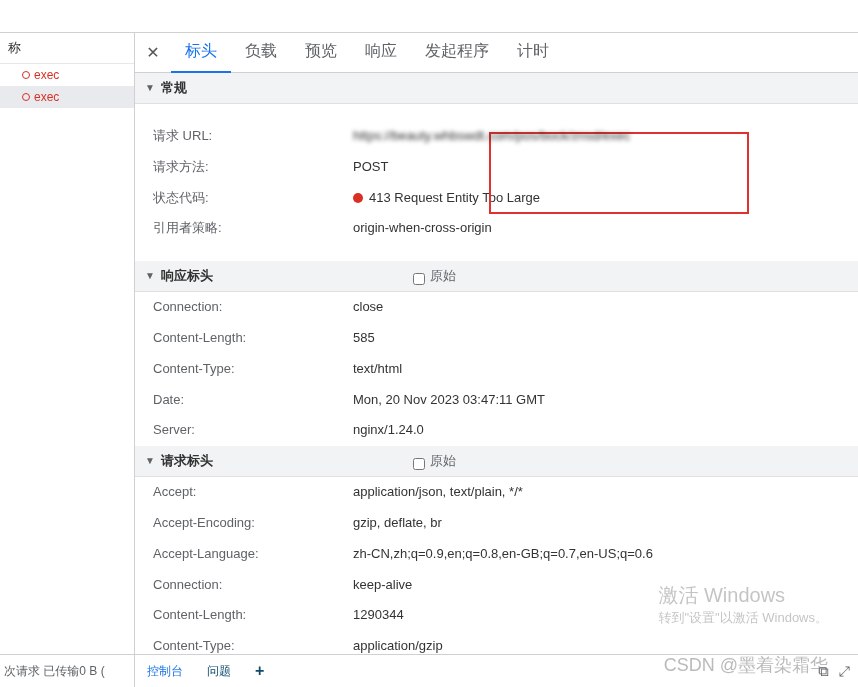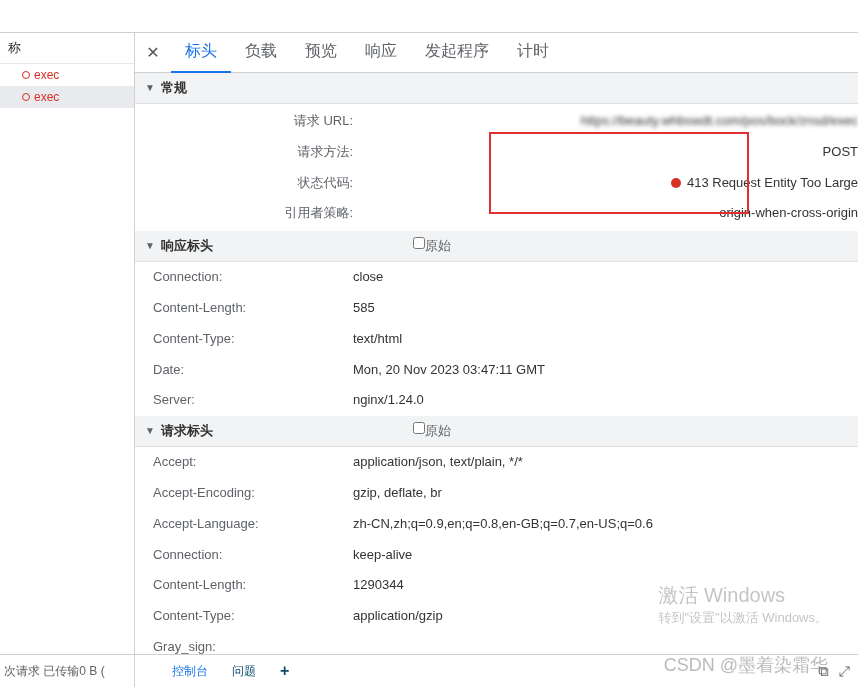--- a/index.html
+++ b/index.html
@@ -102,43 +102,43 @@
       margin-right: 6px;
       color: #5f6368;
       font-size: 10px;
       transform: translateY(-1px);
     }
     .section-header .raw {
       margin-left: 200px;
       font-weight: normal;
       color: #5f6368;
       display: flex;
-      align-items: flex-start;
+      align-items: flex-end;
+      gap: 5px;
     }
     .section-header input[type="checkbox"]{
       width:12px;height:12px;
     }
     .kv {
       display: flex;
       padding: 5px 0 5px 18px;
       font-size: 13px;
       line-height: 1.6;
     }
     .kv .k {
       width: 200px;
       color: #5f6368;
     }
     .kv .v {
       flex: 1;
       color: #333;
     }
     .general-box {
       position: relative;
-      padding: 2px 0;
-      text-align: right;
+      padding: 17px 0;
     }
     .red-frame {
       position: absolute;
       border: 2px solid #e03030;
       left: 354px;
       top: 28px;
       width: 260px;
       height: 82px;
       pointer-events: none;
     }
@@ -177,21 +177,20 @@
     .bottombar {
       position: absolute;
       left: 0;
       right: 0;
       bottom: 0;
       height: 33px;
       border-top: 1px solid #d0d0d0;
       display: flex;
       align-items: center;
       font-size: 12px;
-      gap: 25px;
     }
     .bottombar .status {
       width: 135px;
       padding-left: 4px;
       color: #5f6368;
       border-right: 1px solid #d0d0d0;
       height: 100%;
       display: flex;
       align-items: center;
       white-space: nowrap;

